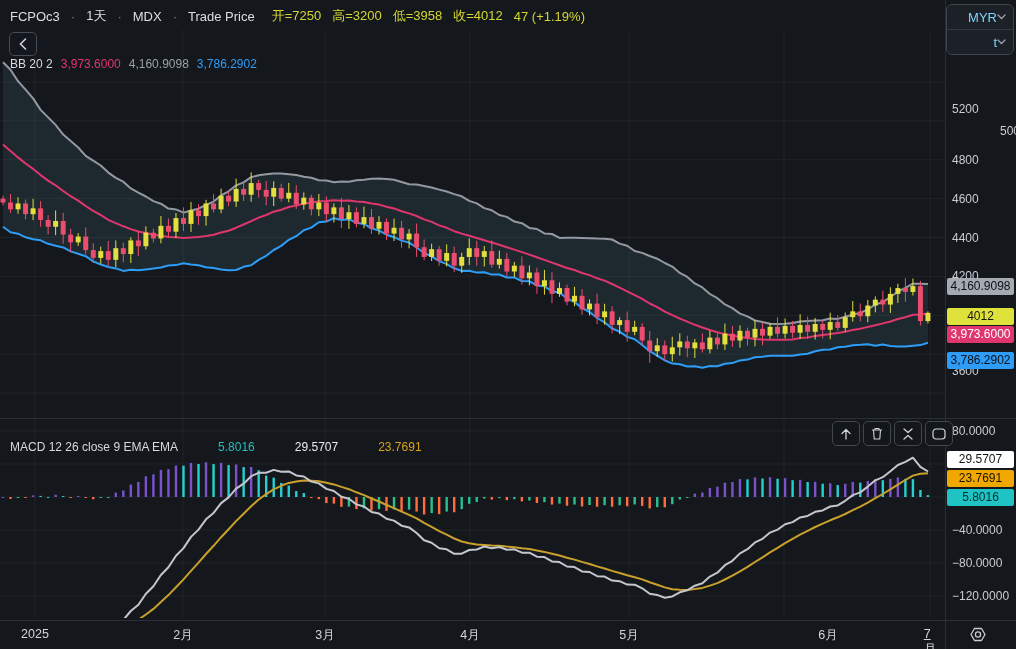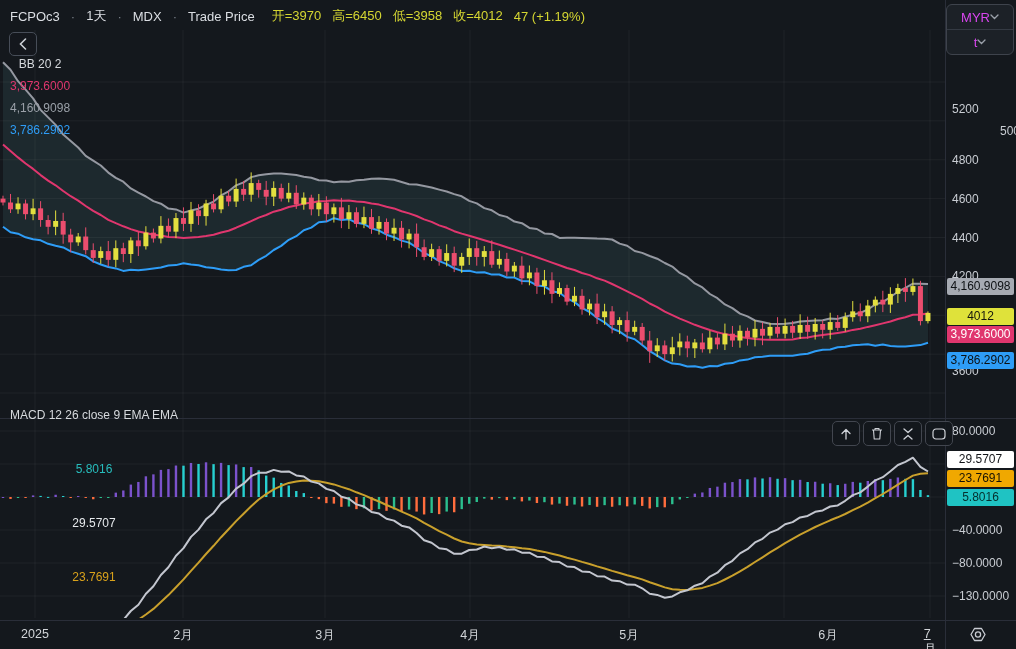--- a/index.html
+++ b/index.html
@@ -8,23 +8,23 @@
   #chart-svg{position:absolute;left:0;top:0;z-index:1;}
   
   .hdr{position:absolute;left:10px;top:7px;display:flex;align-items:center;gap:11px;
        font-size:13px;color:#dbdee3;z-index:5;white-space:nowrap;}
   .hdr .dot{color:#7a8089;}
   .hdr .yv{color:#d5d632;}
   .backbtn{position:absolute;left:9px;top:32px;width:26px;height:22px;border:1px solid #474d58;
        border-radius:5px;display:flex;align-items:center;justify-content:center;z-index:5;
        background:rgba(20,24,29,.85);cursor:pointer;}
   .ind-row{position:absolute;left:10px;display:flex;align-items:center;gap:8px;font-size:12px;
-       color:#d6d9dd;z-index:5;white-space:nowrap;flex-direction:column;}
+       color:#d6d9dd;z-index:5;white-space:nowrap;}
   #bb-row{top:57px;}
-  #macd-row{top:408px;gap:40px;}
+  #macd-row{top:440px;gap:40px;}
   .c-pink{color:#e0366e;} .c-gray{color:#9aa0a8;} .c-blue{color:#2e9df7;}
   .c-teal{color:#27bdbd;} .c-white{color:#e6e9ec;} .c-amber{color:#d9a21b;}
   
   .vsep{position:absolute;left:945px;top:0;width:1px;height:649px;background:#2a2e39;z-index:2;}
   .hsep{position:absolute;left:0;width:1016px;height:1px;background:#2a2e39;z-index:2;}
   
   #right-axis{position:absolute;left:946px;top:0;width:70px;height:620px;z-index:4;}
   .tick{position:absolute;left:6px;transform:translateY(-50%);font-size:12px;color:#c9cdd3;}
   .axlbl{position:absolute;left:1px;width:67px;height:17px;border-radius:2px;font-size:12px;
        line-height:17px;text-align:center;z-index:5;}
@@ -34,22 +34,22 @@
   .vl-blue{background:#2e9df7;color:#0c1013;}
   .vl-white{background:#ffffff;color:#121418;}
   .vl-amber{background:#f0a800;color:#171204;}
   .vl-teal{background:#1fc3c3;color:#05302e;}
   
   #time-axis{position:absolute;left:0;top:620px;width:904px;height:29px;z-index:3;}
   .tl{position:absolute;top:7px;transform:translateX(-50%);font-size:12.5px;color:#d2d5d9;}
   
   #unit-box{position:absolute;left:946px;top:4px;width:66px;border:1px solid #3e434c;border-radius:6px;
        background:#1c2127;z-index:6;overflow:hidden;}
-  .dd-row{height:24px;display:flex;align-items:center;justify-content:center;
-       padding:0 7px;font-size:13px;color:#d946ef;cursor:pointer;}
+  .dd-row{height:24px;display:flex;align-items:center;justify-content:flex-end;
+       padding:0 7px;font-size:13px;color:#7dd3fc;cursor:pointer;}
   .dd-row + .dd-row{border-top:1px solid #343a43;}
   
   #pane-controls{position:absolute;left:832px;top:421px;display:flex;gap:3px;z-index:6;}
   .pbtn{width:26px;height:23px;border:1px solid #42464f;border-radius:5px;background:rgba(19,23,28,.85);
        display:flex;align-items:center;justify-content:center;cursor:pointer;}
   
   #watermark{position:absolute;right:3px;top:588px;font-size:42px;letter-spacing:1px;
        color:rgba(240,243,246,.95);z-index:3;pointer-events:none;}
   #gear{position:absolute;left:967px;top:625px;z-index:7;cursor:pointer;}
   svg.ic{display:block;}
@@ -479,22 +479,22 @@
     </svg>
 
   <div class="hdr">
     <span>FCPOc3</span>
     <span class="dot">·</span>
     <span>1天</span>
     <span class="dot">·</span>
     <span>MDX</span>
     <span class="dot">·</span>
     <span>Trade Price</span>
-    <span class="yv" style="margin-left:6px">开=3970</span>
-    <span class="yv">高=6450</span>
+    <span class="yv" style="margin-left:6px">开=7250</span>
+    <span class="yv">高=3200</span>
     <span class="yv">低=3958</span>
     <span class="yv">收=4012</span>
     <span class="yv">47 (+1.19%)</span>
   </div>
 
   <div class="backbtn">
     <svg class="ic" width="8" height="12" viewBox="0 0 8 12">
       <path d="M6.5 1 L1.5 6 L6.5 11" fill="none" stroke="#ccd0d6" stroke-width="1.6" stroke-linecap="round"></path>
     </svg>
   </div>
@@ -551,21 +551,21 @@
   <div class="tick" style="top: 82px; margin-top: 27px;">5200</div>
       <div class="tick" style="top: 131px; margin-left: 48px;">5000</div>
       <div class="tick" style="top: 159.75px;">4800</div>
       <div class="tick" style="top: 198.625px;">4600</div>
       <div class="tick" style="top: 237.5px;">4400</div>
       <div class="tick" style="top: 276.375px;">4200</div>
       <div class="tick" style="top: 371px;">3600</div>
       <div class="tick" style="top: 431px;">80.0000</div>
       <div class="tick" style="top: 530px;">−40.0000</div>
       <div class="tick" style="top: 563px;">−80.0000</div>
-      <div class="tick" style="top: 596px;">−130.0000</div>
+      <div class="tick" style="top: 596px;">−120.0000</div>
     </div>
 
   <div id="unit-box">
     <div class="dd-row">
       <span>MYR</span>
       <svg class="ic" width="9" height="6" viewBox="0 0 9 6">
         <path d="M1 1 L4.5 4.5 L8 1" fill="none" stroke="#9ba1aa" stroke-width="1.3" stroke-linecap="round"></path>
       </svg>
     </div>
     <div class="dd-row">

